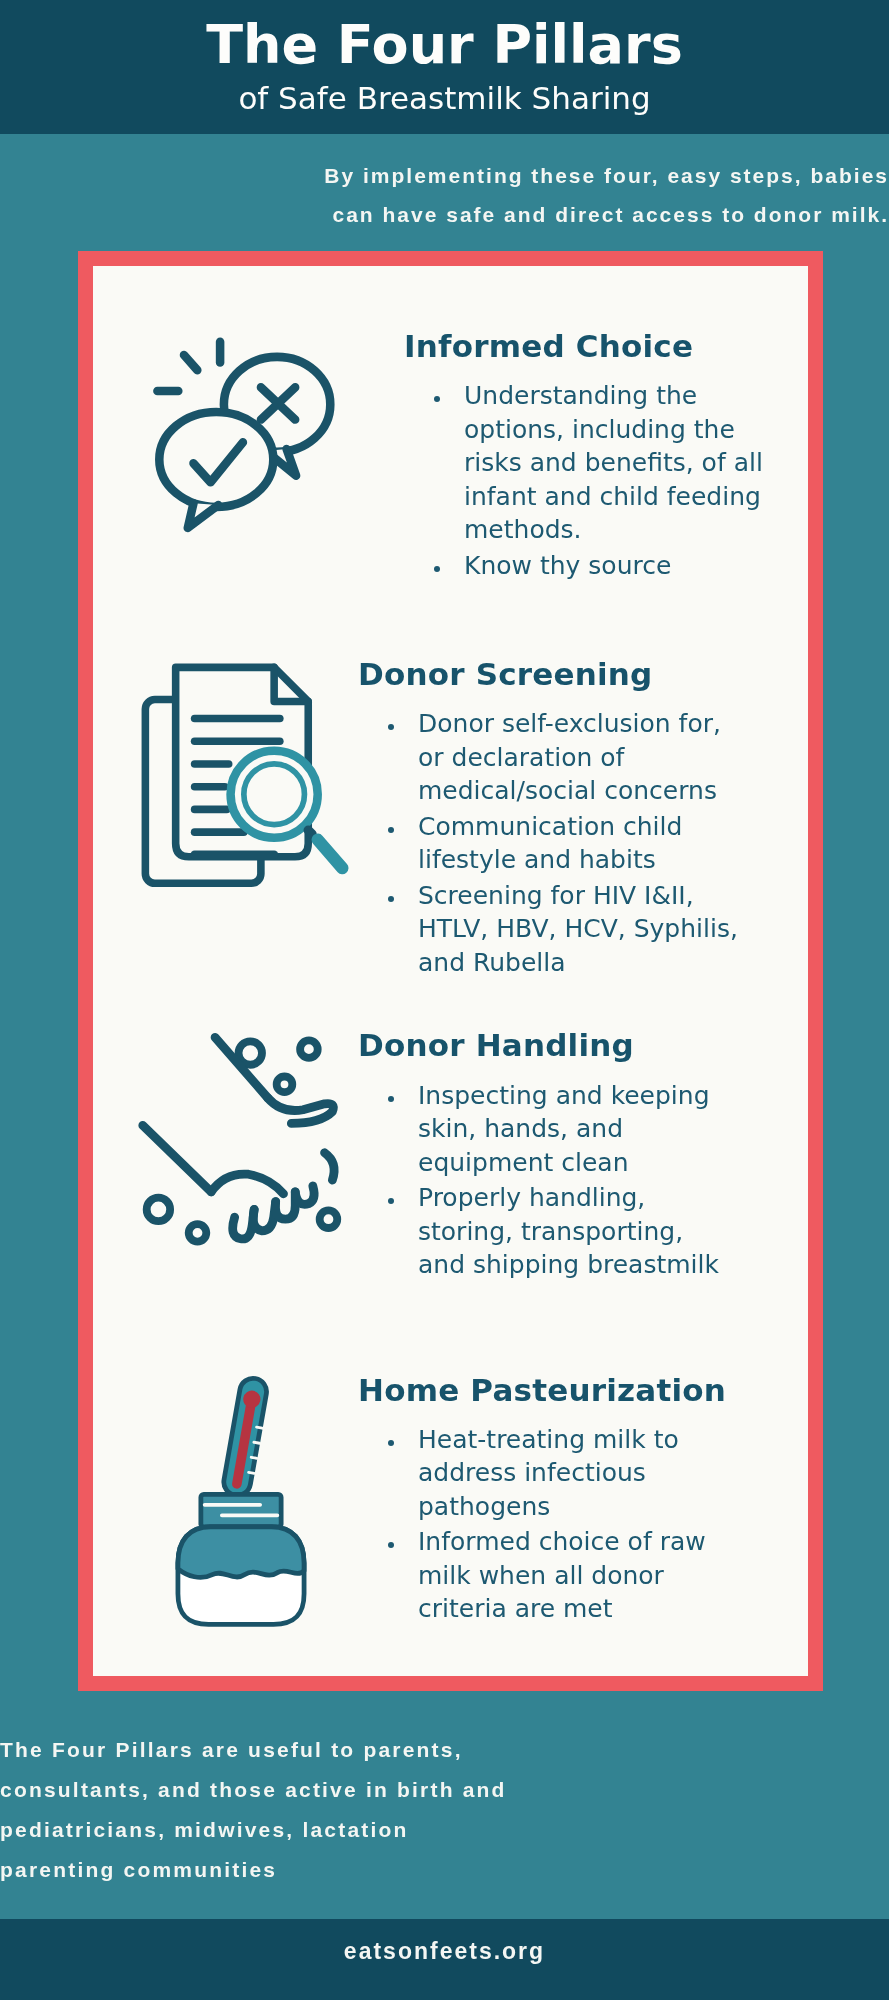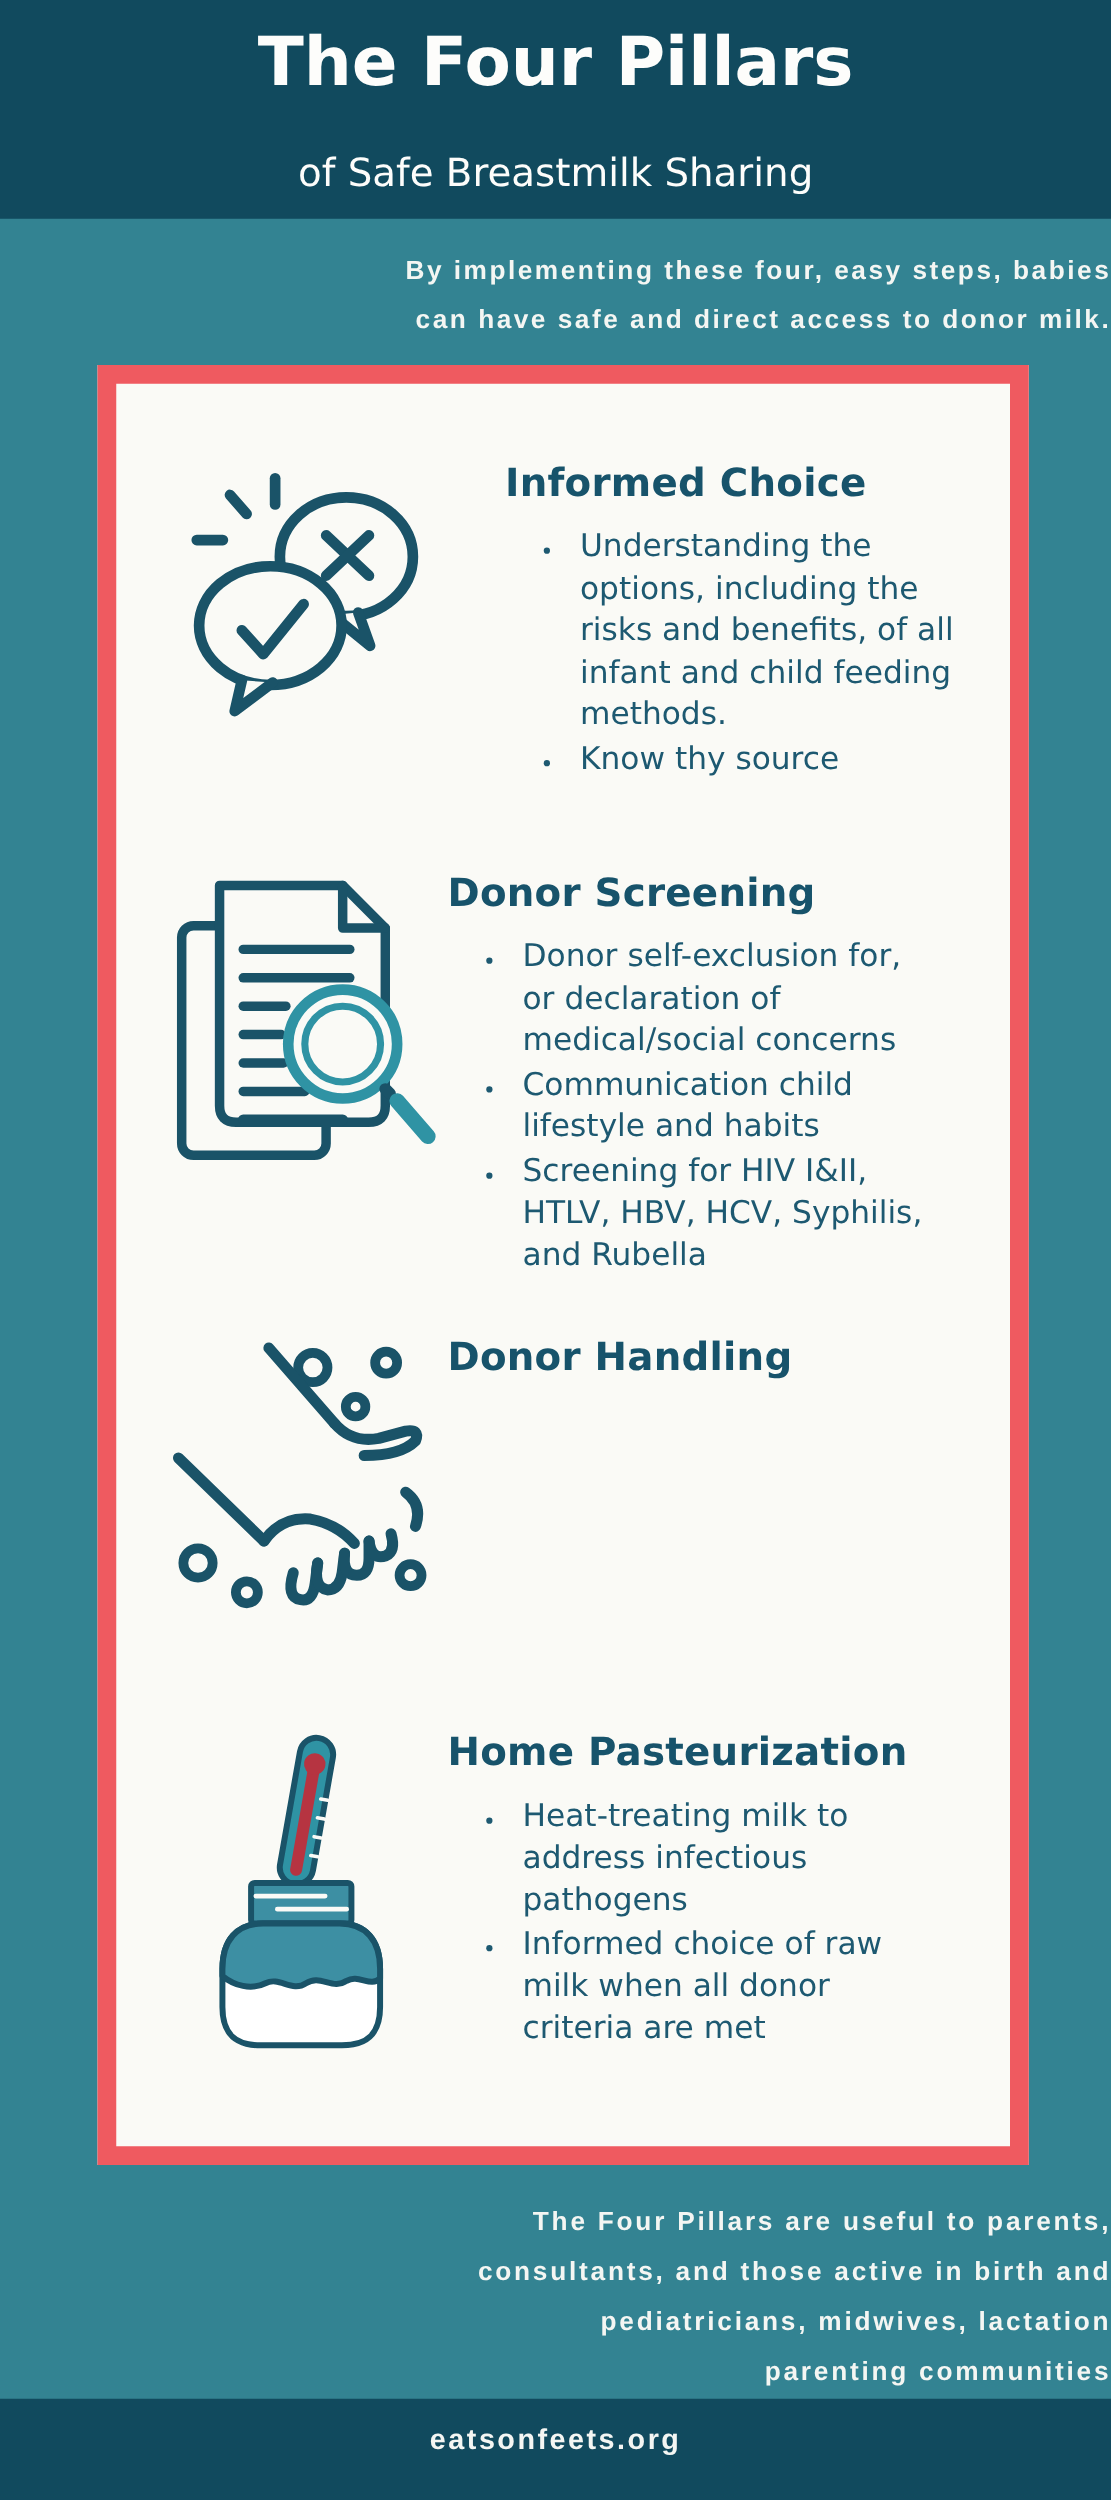--- a/index.html
+++ b/index.html
@@ -3,23 +3,23 @@
 <meta charset="utf-8">
 <style>
   html,body{margin:0;padding:0;}
   body{
     width:889px;height:2000px;overflow:hidden;position:relative;
     background:#338392;
     font-family:"DejaVu Sans",sans-serif;
   }
   
   .header{
-    height:175px;background:#114a5e;color:#fdfdfb;
+    height:134px;background:#114a5e;color:#fdfdfb;
     display:flex;flex-direction:column;align-items:center;justify-content:flex-end;
-    padding-bottom:18px;box-sizing:border-box;gap:36px;
+    padding-bottom:18px;box-sizing:border-box;
   }
   .title{font-size:54px;font-weight:600;letter-spacing:0px;line-height:1.05;}
   .subtitle{font-size:31px;font-weight:500;margin-top:6px;}
   
   .intro{
     margin-top:22px;color:#f4f6f3;text-align:right;
     font-family:"Liberation Sans",sans-serif;font-weight:bold;
     font-size:21px;letter-spacing:2px;line-height:39px;
   }
   
@@ -38,21 +38,21 @@
     font-size:31px;font-weight:bold;color:#17536b;letter-spacing:0.2px;line-height:1.2;
   }
   .bullets{
     margin:14px 0 0 0;padding:0 0 0 48px;list-style:disc;
     color:#1d5971;font-size:25px;line-height:1.34;
   }
   .bullets li{max-width:320px;padding-left:12px;margin-bottom:2px;}
   .bullets li::marker{font-size:0.72em;color:#1d5971;}
   
   .outro{
-    margin-top:26px;color:#f4f6f3;text-align:right;
+    margin-top:39px;color:#f4f6f3;text-align:left;
     font-family:"Liberation Sans",sans-serif;font-weight:bold;
     font-size:21px;letter-spacing:2.2px;line-height:40px;
   }
   
   .footer{
     position:absolute;left:0;bottom:0;width:100%;height:81px;
     background:#114a5e;color:#f4f6f3;
     display:flex;align-items:center;justify-content:center;
     font-family:"Liberation Sans",sans-serif;font-weight:bold;
     font-size:23px;letter-spacing:2px;padding-bottom:16px;box-sizing:border-box;
@@ -143,20 +143,24 @@
           <path d="M80 168 Q94 148 118 150 Q140 154 154 170"></path>
           <path d="M104 194 Q98 214 110 216 Q120 218 122 202 L124 186"></path>
           <path d="M124 186 Q120 206 132 208 Q142 208 144 194 L146 178"></path>
           <path d="M146 178 Q144 196 156 196 Q166 196 166 182 L166 168"></path>
           <path d="M166 168 Q168 184 180 180 Q188 176 184 162"></path>
           <path d="M196 128 Q210 138 204 156"></path>
         </svg>
       </div>
       <div class="text-col">
         <div class="pillar-heading">Donor Handling</div>
+        <ul class="bullets">
+            <li>Inspecting and keeping skin, hands, and equipment clean</li>
+            <li>Properly handling, storing, transporting, and shipping breastmilk</li>
+          </ul>
       </div>
     </div>
 
     <div class="pillar pillar-4">
       <div class="icon-col">
         <svg width="172" height="258" viewBox="0 0 180 270" fill="none" stroke="#1a5368" stroke-width="5" stroke-linecap="round" stroke-linejoin="round">
           <g transform="rotate(10 95 70)">
             <rect x="80" y="6" width="28" height="124" rx="14" fill="#2f93a4"></rect>
             <path d="M94 30 L94 118" stroke="#b63441" stroke-width="10"></path>
             <circle cx="94" cy="28" r="9" fill="#b63441" stroke="none"></circle>

